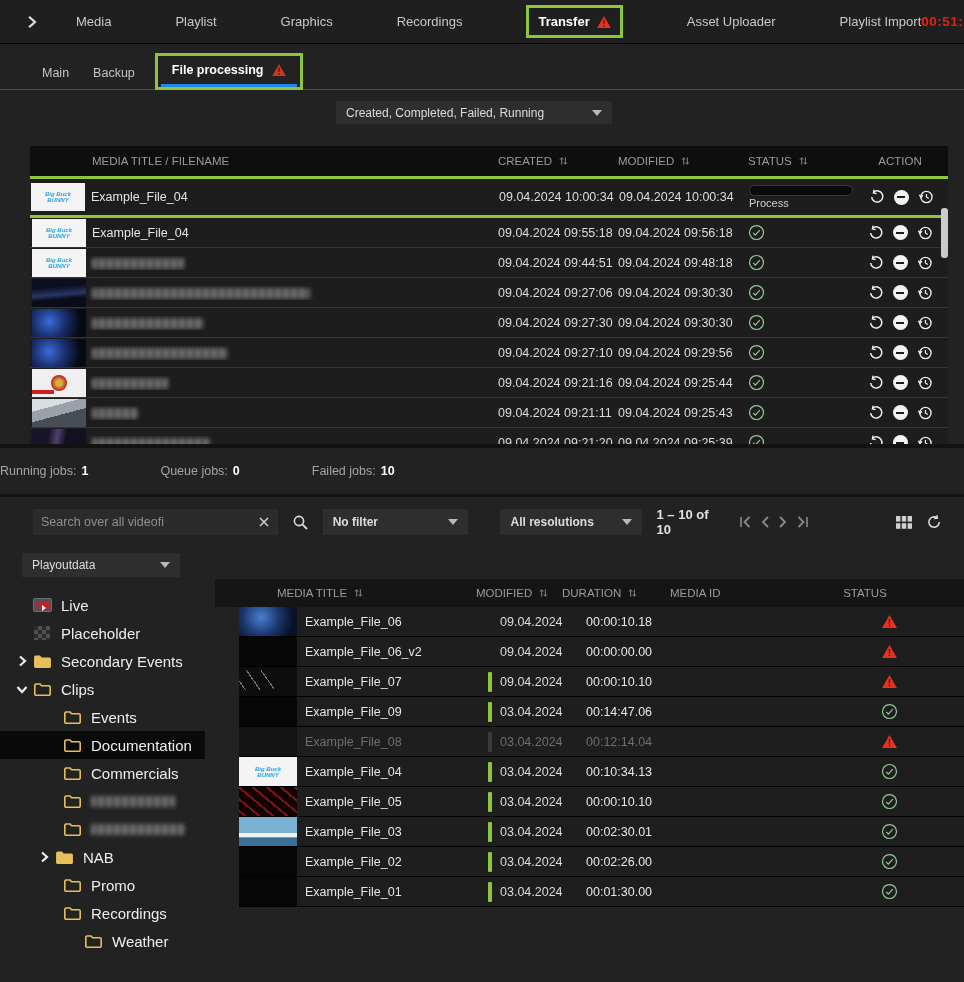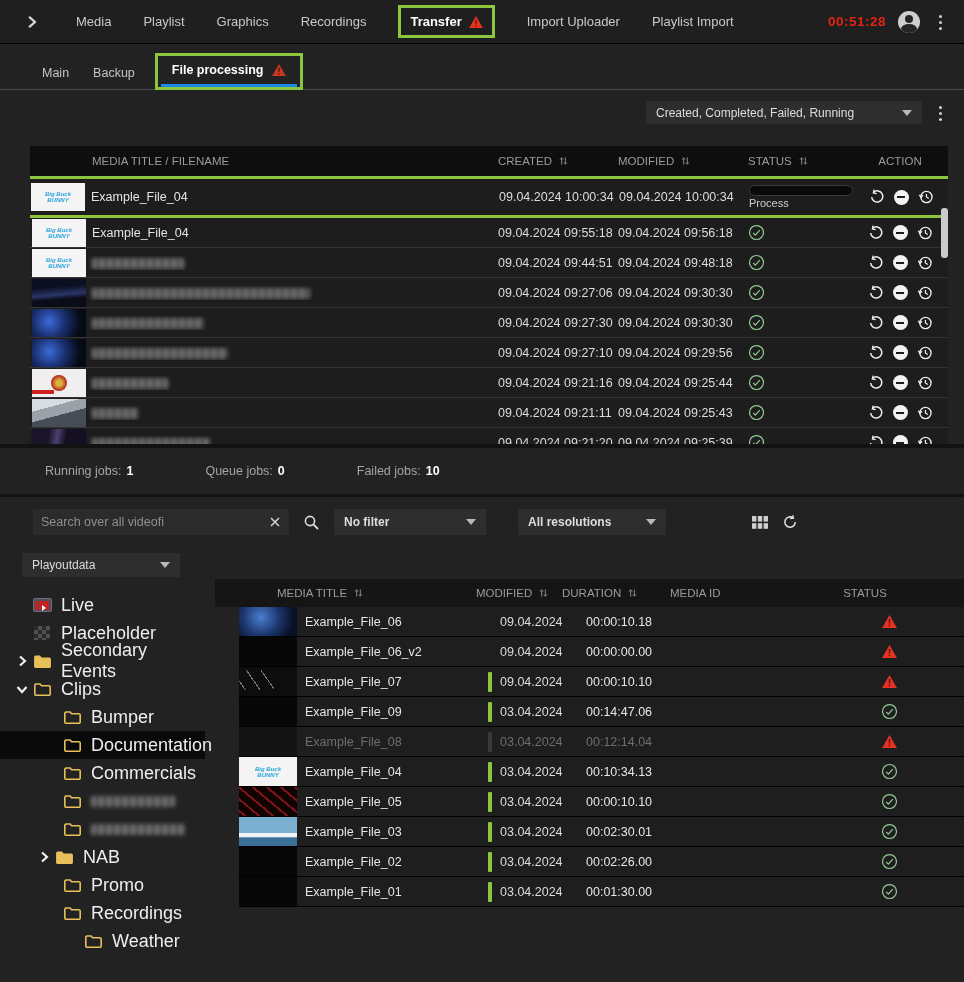--- a/index.html
+++ b/index.html
@@ -2,42 +2,42 @@
 <html><head>
 <meta charset="utf-8">
 <style>
   * { box-sizing: border-box; margin: 0; padding: 0; }
   html,body { width: 964px; height: 982px; background:#101010; font-family:"Liberation Sans","DejaVu Sans",sans-serif; color:#ddd; overflow:hidden; }
   .page { position:relative; width:964px; height:982px; background:#121212; }
 
   
   .topbar { position:absolute; top:0; left:0; width:964px; height:44px; background:#1f1f1f; display:flex; align-items:center; border-bottom:1px solid #000; }
   .nav-chevron { margin-left:26px; display:flex; }
-  .topnav-items { display:flex; align-items:center; margin-left:38px; gap:32px; }
+  .topnav-items { display:flex; align-items:center; margin-left:38px; gap:64px; }
   .nav-item { font-size:13px; color:#c9c9c9; cursor:pointer; white-space:nowrap; }
   .nav-item.active-box { color:#fff; font-weight:bold; border:3px solid #8CC63E; padding:6px 9px; display:flex; align-items:center; gap:7px; }
   .topbar-right { margin-left:auto; display:flex; align-items:center; gap:12px; margin-right:16px; }
   .timer { color:#e42313; font-weight:bold; font-size:13.5px; letter-spacing:.5px; }
   .avatar { width:22px; height:22px; border-radius:50%; background:#cfcfcf; position:relative; overflow:hidden; cursor:pointer; }
   .avatar::before { content:""; position:absolute; left:7px; top:4px; width:8px; height:8px; border-radius:50%; background:#262626; }
   .avatar::after { content:""; position:absolute; left:3px; top:13px; width:16px; height:10px; border-radius:50%; background:#262626; }
   .kebab { width:16px; height:18px; position:relative; cursor:pointer; }
   .kebab::before { content:""; position:absolute; left:7px; top:8px; width:3px; height:3px; border-radius:50%; background:#cfcfcf; box-shadow:0 -6px 0 #cfcfcf, 0 6px 0 #cfcfcf; }
 
   .warn-tri { display:inline-flex; }
 
   
   .transfer-panel { position:absolute; top:44px; left:0; width:964px; height:400px; background:#222; overflow:hidden; }
   .tabs-row { display:flex; align-items:flex-end; padding:14px 0 0 30px; height:46px; position:relative; }
   .tabs-divider { position:absolute; left:0; right:0; bottom:0; height:1px; background:#4a4a4a; }
   .tab { font-size:12.5px; color:#c4c4c4; padding:6px 12px 10px; cursor:pointer; }
   .tab.active-box { color:#fff; font-weight:bold; border:3px solid #8CC63E; margin-left:8px; padding:7px 14px 10px; display:flex; align-items:center; gap:8px; position:relative; z-index:2; background:#222; }
   .tab-underline { position:absolute; left:3px; right:3px; bottom:0; height:3px; background:#1E88E5; }
 
-  .filter-row { display:flex; align-items:center; justify-content:flex-end; padding:11px 16px 0 0; gap:10px; }
+  .filter-row { display:flex; align-items:center; justify-content:flex-end; padding:11px 16px 0 0; gap:24px;flex-direction:column; }
   .select { background:#2e2e2e; height:23px; display:flex; align-items:center; font-size:12px; color:#ddd; padding:0 10px; cursor:pointer; }
   .status-filter { width:276px; justify-content:space-between; }
   .caret { width:0; height:0; border-left:5px solid transparent; border-right:5px solid transparent; border-top:6px solid #b9b9b9; margin-left:10px; }
 
   .ttable { position:absolute; left:30px; right:16px; top:102px; height:298px; overflow:hidden; }
   .tgrid { display:grid; grid-template-columns:58px 1fr 120px 122px 112px 96px; align-items:center; }
   .t-head { height:30px; background:#0e0e0e; color:#9b9b9b; font-size:11.5px; }
   .t-head .hcell { display:flex; align-items:center; gap:6px; }
   .t-row { height:30px; background:#1d1d1d; border-bottom:1px solid #343434; font-size:12.5px; color:#e4e4e4; cursor:pointer; }
   .t-row.tall { height:36px; }
@@ -69,40 +69,40 @@
   .p-pct { position:absolute; top:12px; left:0; right:0; text-align:center; font-size:9.5px; line-height:11px; color:#fff; }
   .p-label { font-size:11px; color:#cfcfcf; }
   .cell-actions { display:flex; align-items:center; justify-content:center; gap:9px; }
   .icon-btn { display:inline-flex; cursor:pointer; }
   .stop-circle { width:15px; height:15px; border-radius:50%; background:#f2f2f2; position:relative; cursor:pointer; }
   .stop-circle::before { content:""; position:absolute; left:3.5px; top:6.5px; width:8px; height:2px; background:#1c1c1c; }
   .redacted { display:inline-block; height:11px; border-radius:2px; background:repeating-linear-gradient(90deg,#777 0 4px,#4b4b4b 4px 8px); filter:blur(2px); vertical-align:middle; }
   .scroll-thumb { position:absolute; right:0; top:62px; width:7px; height:50px; background:#cbcbcb; border-radius:3px; cursor:grab; }
 
   
-  .jobs-strip { position:absolute; top:448px; left:0; width:964px; height:46px; background:#222; display:flex; align-items:center; gap:72px; padding-left:45px; font-size:12.5px; }
+  .jobs-strip { position:absolute; top:448px; left:0; width:964px; height:46px; background:#222; display:flex; align-items:center; gap:72px; font-size:12.5px; }
   .job-label { color:#a5a5a5; }
   .job-value { color:#fff; font-weight:bold; margin-left:5px; }
 
   
   .browser-panel { position:absolute; top:497px; left:0; width:964px; height:485px; background:#222; }
   .browser-toolbar { display:flex; align-items:center; height:42px; padding:8px 14px 0 33px; gap:14px; }
   .search-box { width:256px; height:26px; background:#2b2b2b; display:flex; align-items:center; padding:0 8px; }
   .search-box input { flex:1; background:transparent; border:none; outline:none; color:#ddd; font-size:12.5px; font-family:inherit; min-width:0; }
   .search-box input::placeholder { color:#8f8f8f; }
   .filter-select { width:152px; height:26px; justify-content:space-between; }
   .res-select { width:148px; height:26px; justify-content:space-between; margin-left:18px; }
   .pagination { display:flex; align-items:center; gap:7px; margin-left:auto; font-size:13px; color:#e0e0e0; }
   .pag-icons { display:flex; align-items:center; gap:6px; margin-left:12px; }
   .view-icons { display:flex; align-items:center; gap:14px; margin-left:72px; margin-right:8px; }
 
   .browser-body { display:flex; height:440px; margin-top:2px; }
   .tree { width:205px; flex:none; padding-top:8px; }
   .tree-select { width:158px; height:24px; margin:4px 0 14px 22px; justify-content:space-between; }
-  .tree-item { display:flex; align-items:center; height:28px; font-size:18px; color:#eee; cursor:pointer; }
+  .tree-item { display:flex; align-items:center; height:28px; font-size:15px; color:#eee; cursor:pointer; }
   .tree-item .chev { width:20px; display:flex; justify-content:center; flex:none; }
   .tree-item .ticon { width:20px; display:flex; justify-content:center; flex:none; margin-right:9px; }
   .tree-item.root { padding-left:12px; }
   .tree-item.child { padding-left:42px; }
   .tree-item.selected { background:#0a0a0a; }
   .live-icon { width:19px; height:14px; background:#4a4f5a; border:1px solid #6a6f7a; border-radius:2px; position:relative; }
   .live-icon::before { content:""; position:absolute; left:1px; top:2px; width:3px; height:9px; background:#c81f1f; }
   .live-icon::after { content:""; position:absolute; right:2px; top:2px; width:10px; height:9px; background:#c81f1f; clip-path:none; }
   .live-play { position:absolute; right:5px; top:5.5px; width:0; height:0; border-left:4px solid #fff; border-top:3px solid transparent; border-bottom:3px solid transparent; z-index:2; }
   .checker-icon { width:16px; height:14px; background:repeating-conic-gradient(#5c5c5c 0% 25%, #2c2c2c 0% 50%); background-size:8px 8px; opacity:.8; }
@@ -143,21 +143,21 @@
       <span class="nav-item active-box">
         <span>Transfer</span>
         <span class="warn-tri">
           <svg width="14" height="12" viewBox="0 0 16 14">
               <path d="M8 0 16 14H0z" fill="#E53222"></path>
               <rect x="7.2" y="4.2" width="1.6" height="5" fill="#6e1410"></rect>
               <rect x="7.2" y="10.4" width="1.6" height="1.8" fill="#6e1410"></rect>
             </svg>
         </span>
       </span>
-      <span class="nav-item">Import Uploader</span>
+      <span class="nav-item">Asset Uploader</span>
       <span class="nav-item">Playlist Import</span>
     </nav>
     <div class="topbar-right">
       <span class="timer">00:51:28</span>
       <span class="avatar"></span>
       <span class="kebab"></span>
     </div>
   </header>
 
   <section class="transfer-panel">
@@ -511,20 +511,47 @@
           </svg>
         </span>
       <div class="select filter-select">
         <span style="font-weight:bold">No filter</span>
         <span class="caret"></span>
       </div>
       <div class="select res-select">
         <span style="font-weight:bold">All resolutions</span>
         <span class="caret"></span>
       </div>
+      <div class="pagination">
+        <span style="font-weight:bold">1 – 10 of 10</span>
+        <span class="pag-icons">
+          <span class="icon-btn">
+              <svg width="15" height="14" viewBox="0 0 15 14">
+                <path d="M3 2v10" stroke="#8a8a8a" stroke-width="1.6"></path>
+                <path d="M11.5 2 6.5 7l5 5" fill="none" stroke="#8a8a8a" stroke-width="1.8"></path>
+              </svg>
+            </span>
+          <span class="icon-btn">
+              <svg width="12" height="14" viewBox="0 0 12 14">
+                <path d="M9 2 4 7l5 5" fill="none" stroke="#8a8a8a" stroke-width="1.8"></path>
+              </svg>
+            </span>
+          <span class="icon-btn">
+              <svg width="12" height="14" viewBox="0 0 12 14">
+                <path d="M3 2l5 5-5 5" fill="none" stroke="#8a8a8a" stroke-width="1.8"></path>
+              </svg>
+            </span>
+          <span class="icon-btn">
+              <svg width="15" height="14" viewBox="0 0 15 14">
+                <path d="M3.5 2l5 5-5 5" fill="none" stroke="#8a8a8a" stroke-width="1.8"></path>
+                <path d="M12 2v10" stroke="#8a8a8a" stroke-width="1.6"></path>
+              </svg>
+            </span>
+        </span>
+      </div>
       <div class="view-icons">
         <span class="icon-btn">
             <svg width="16" height="13" viewBox="0 0 16 13">
               <g fill="#cfcfcf">
                 <rect x="0" y="0" width="4.4" height="5.6"></rect>
                 <rect x="5.8" y="0" width="4.4" height="5.6"></rect>
                 <rect x="11.6" y="0" width="4.4" height="5.6"></rect>
                 <rect x="0" y="7.2" width="4.4" height="5.6"></rect>
                 <rect x="5.8" y="7.2" width="4.4" height="5.6"></rect>
                 <rect x="11.6" y="7.2" width="4.4" height="5.6"></rect>
@@ -586,21 +613,21 @@
               </svg>
             </span>
           <span>Clips</span>
         </div>
         <div class="tree-item child" style="padding-left:62px">
           <span class="ticon">
               <svg width="19" height="15" viewBox="0 0 20 16">
                 <path d="M1.8 3.5A1.4 1.4 0 0 1 3.2 2.1h4.2l1.6 1.9h7.8a1.4 1.4 0 0 1 1.4 1.4v7.4a1.4 1.4 0 0 1-1.4 1.4H3.2a1.4 1.4 0 0 1-1.4-1.4z" fill="none" stroke="#E8C05A" stroke-width="1.7"></path>
               </svg>
             </span>
-          <span>Bumper</span>
+          <span>Events</span>
         </div>
         <div class="tree-item child selected" style="padding-left:62px">
           <span class="ticon">
               <svg width="19" height="15" viewBox="0 0 20 16">
                 <path d="M1.8 3.5A1.4 1.4 0 0 1 3.2 2.1h4.2l1.6 1.9h7.8a1.4 1.4 0 0 1 1.4 1.4v7.4a1.4 1.4 0 0 1-1.4 1.4H3.2a1.4 1.4 0 0 1-1.4-1.4z" fill="none" stroke="#E8C05A" stroke-width="1.7"></path>
               </svg>
             </span>
           <span>Documentation</span>
         </div>
         <div class="tree-item child" style="padding-left:62px">

